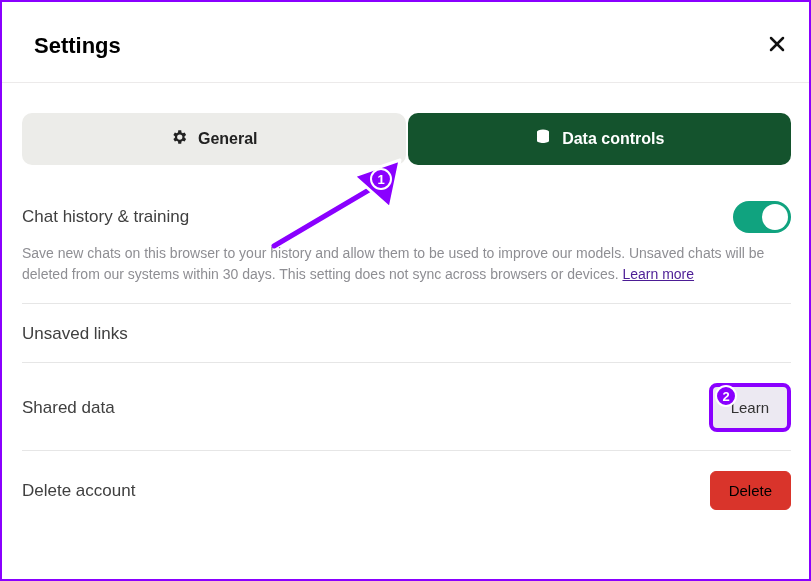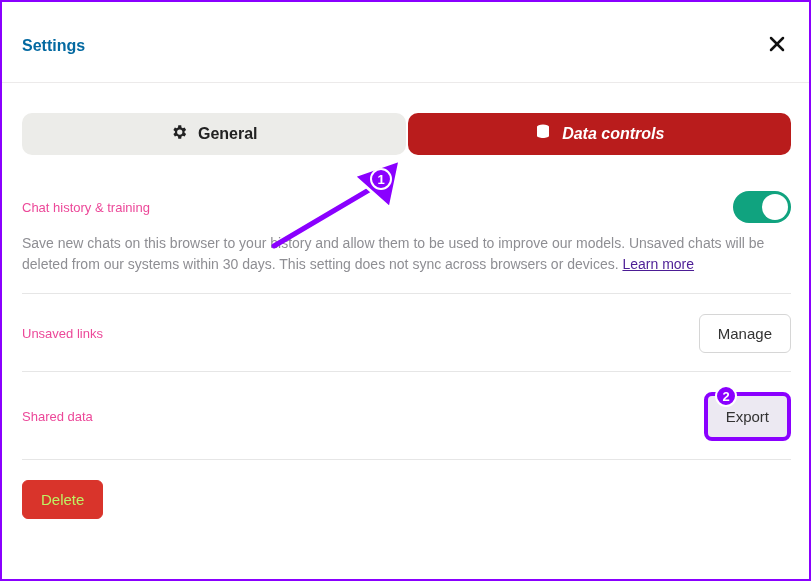--- a/index.html
+++ b/index.html
@@ -15,23 +15,24 @@
   .frame {
     padding: 20px 18px 0 20px;
   }
   .header {
     display: flex;
     align-items: center;
     justify-content: space-between;
     padding: 10px 0 22px 0;
   }
   .page-title {
-    font-size: 16px;
+    font-size: 22px;
     font-weight: 700;
-    color: #0369a1;
+    color: #000000;
+    margin-left: 12px;
   }
   .close-btn {
     width: 28px;
     height: 28px;
     display: flex;
     align-items: center;
     justify-content: center;
     cursor: pointer;
     color: #111;
     border-radius: 4px;
@@ -40,55 +41,54 @@
     border-top: 1px solid #eceaea;
     margin: 0 -18px 0 -20px;
   }
   .tabs {
     display: flex;
     gap: 2px;
     margin: 30px 0 34px 0;
   }
   .tab {
     flex: 1;
-    height: 42px;
+    height: 52px;
     border-radius: 10px;
     display: flex;
     align-items: center;
     justify-content: center;
     gap: 10px;
     font-size: 16px;
     font-weight: 600;
     cursor: pointer;
     user-select: none;
   }
   .tab.inactive {
     background: #ecece9;
     color: #222;
   }
   .tab.active {
-    background: #b91c1c;
+    background: #14532d;
     color: #ffffff;
-    font-style: italic;
   }
   .section {
     padding: 20px 0 18px 0;
     border-bottom: 1px solid #e6e6e6;
   }
   .section.first { padding-top: 2px; }
   .section.last { border-bottom: none; }
   .section-head {
     display: flex;
     align-items: center;
     justify-content: space-between;
   }
   .section-title {
-    font-size: 13px;
+    font-size: 17px;
     font-weight: 500;
-    color: #ec4899;
+    color: #404040;
   }
   .section-desc {
     font-size: 14px;
     color: #8e8e93;
     margin-top: 10px;
     line-height: 1.5;
   }
   .section-desc a {
     color: #4c1d95;
     text-decoration: underline;
@@ -120,21 +120,21 @@
     font-size: 15px;
     font-weight: 500;
     cursor: pointer;
     border: 1px solid #d6d6d6;
     background: #fff;
     color: #333;
   }
   .btn-danger {
     background: #d9342b;
     border-color: #d9342b;
-    color: #bef264;
+    color: #000000;
   }
   .btn-export {
     border: 4px solid #8a00ff;
     border-radius: 8px;
     background: #ece9f2;
     padding: 12px 18px;
   }
 
   
   .arrow-layer {
@@ -210,33 +210,33 @@
       </div>
     </div>
     <div class="section-desc">
       <span>Save new chats on this browser to your history and allow them to be used to improve our models. Unsaved chats will be deleted from our systems within 30 days. This setting does not sync across browsers or devices. </span><a href="#">Learn more</a>
     </div>
   </div>
 
   <div class="section">
     <div class="section-head">
       <div class="section-title">Unsaved links</div>
-      <button class="btn">Manage</button>
     </div>
   </div>
 
   <div class="section">
     <div class="section-head">
       <div class="section-title">Shared data</div>
-      <button class="btn btn-export">Export</button>
+      <button class="btn btn-export">Learn</button>
     </div>
   </div>
 
   <div class="section last">
     <div class="section-head">
+      <div class="section-title">Delete account</div>
       <button class="btn btn-danger">Delete</button>
     </div>
   </div>
 
 </div>
 
 <svg class="arrow-layer" width="811" height="581">
   <line x1="272" y1="244" x2="372" y2="185" stroke="#8a00ff" stroke-width="5" stroke-linecap="round"></line>
   <polygon points="352,174 398,158 388,206" fill="#8a00ff" stroke="#fff" stroke-width="3" stroke-linejoin="round"></polygon>
 </svg>

